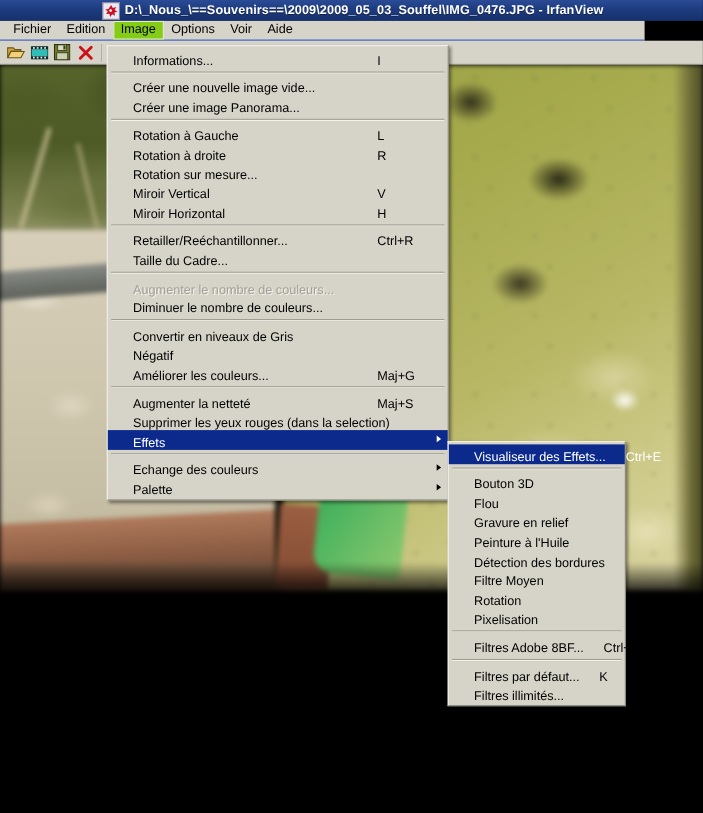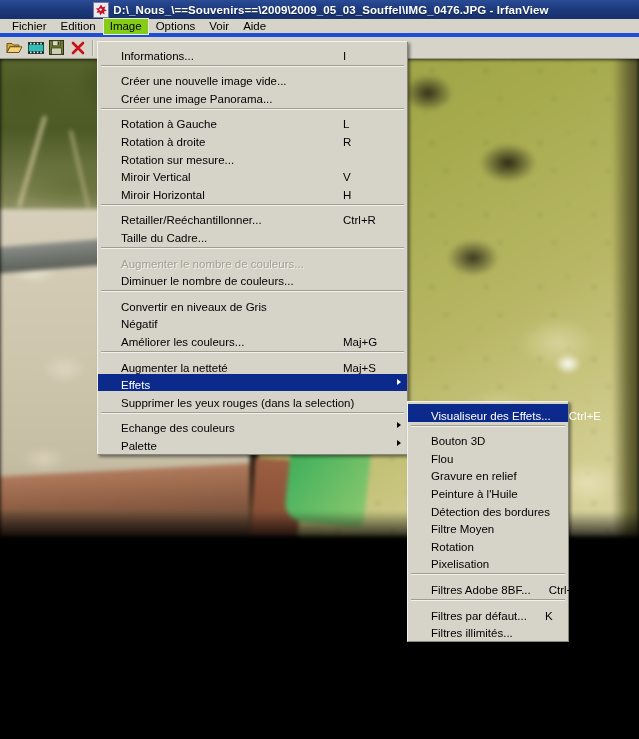--- a/index.html
+++ b/index.html
@@ -47,23 +47,23 @@
     font-weight: bold;
     letter-spacing: 0.1px;
     white-space: nowrap;
     text-shadow: 0 1px 0 rgba(0,0,0,.45);
   }
 
   
   .menubar {
     position: absolute;
     left: 0; top: 19px;
-    width: 639px; height: 18px;
+    width: 586px; height: 18px;
     background: #d6d3c8;
-    border-bottom: 4px solid #1d4ed8;
+    border-bottom: 1px solid #1d4ed8;
     box-sizing: border-box;
     display: flex;
     align-items: center;
     padding-left: 5px;
   }
   .menubar-item {
     font-size: 11.5px;
     color: #000;
     padding: 2px 7px 2px 7px;
     line-height: 13px;
@@ -421,26 +421,26 @@
       </div>
       <div class="mi">
         <span class="label">Améliorer les couleurs...</span>
         <span class="accel">Maj+G</span>
       </div>
       <div class="msep"></div>
       <div class="mi">
         <span class="label">Augmenter la netteté</span>
         <span class="accel">Maj+S</span>
       </div>
+      <div class="mi">
+        <span class="label">Supprimer les yeux rouges (dans la selection)</span>
+      </div>
       <div class="mi selected">
         <span class="label">Effets</span>
         <span class="arrow"></span>
-      </div>
-      <div class="mi">
-        <span class="label">Supprimer les yeux rouges (dans la selection)</span>
       </div>
       <div class="msep"></div>
       <div class="mi">
         <span class="label">Echange des couleurs</span>
         <span class="arrow"></span>
       </div>
       <div class="mi">
         <span class="label">Palette</span>
         <span class="arrow"></span>
       </div>

